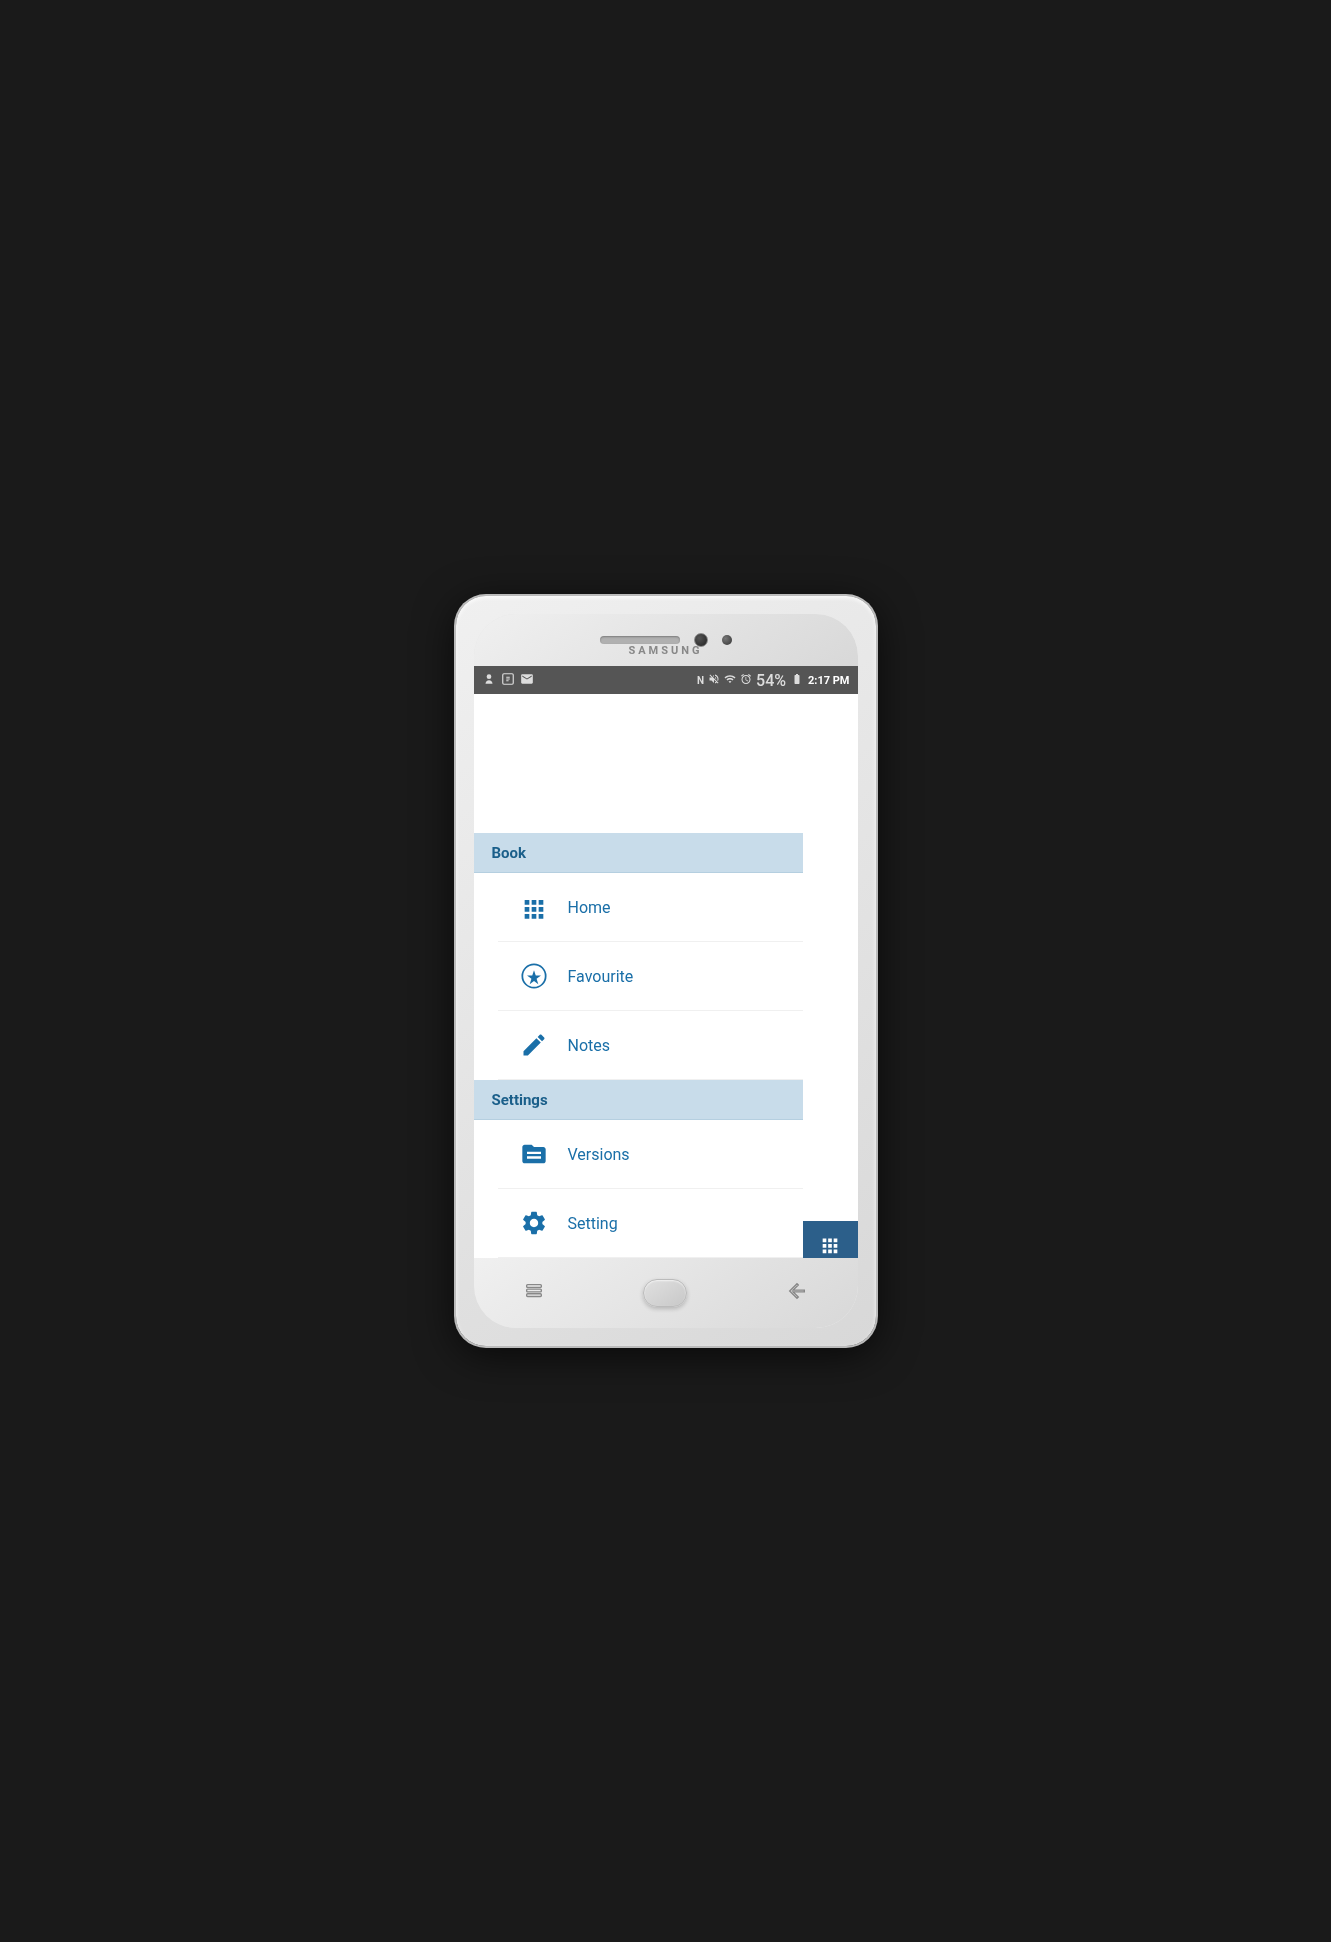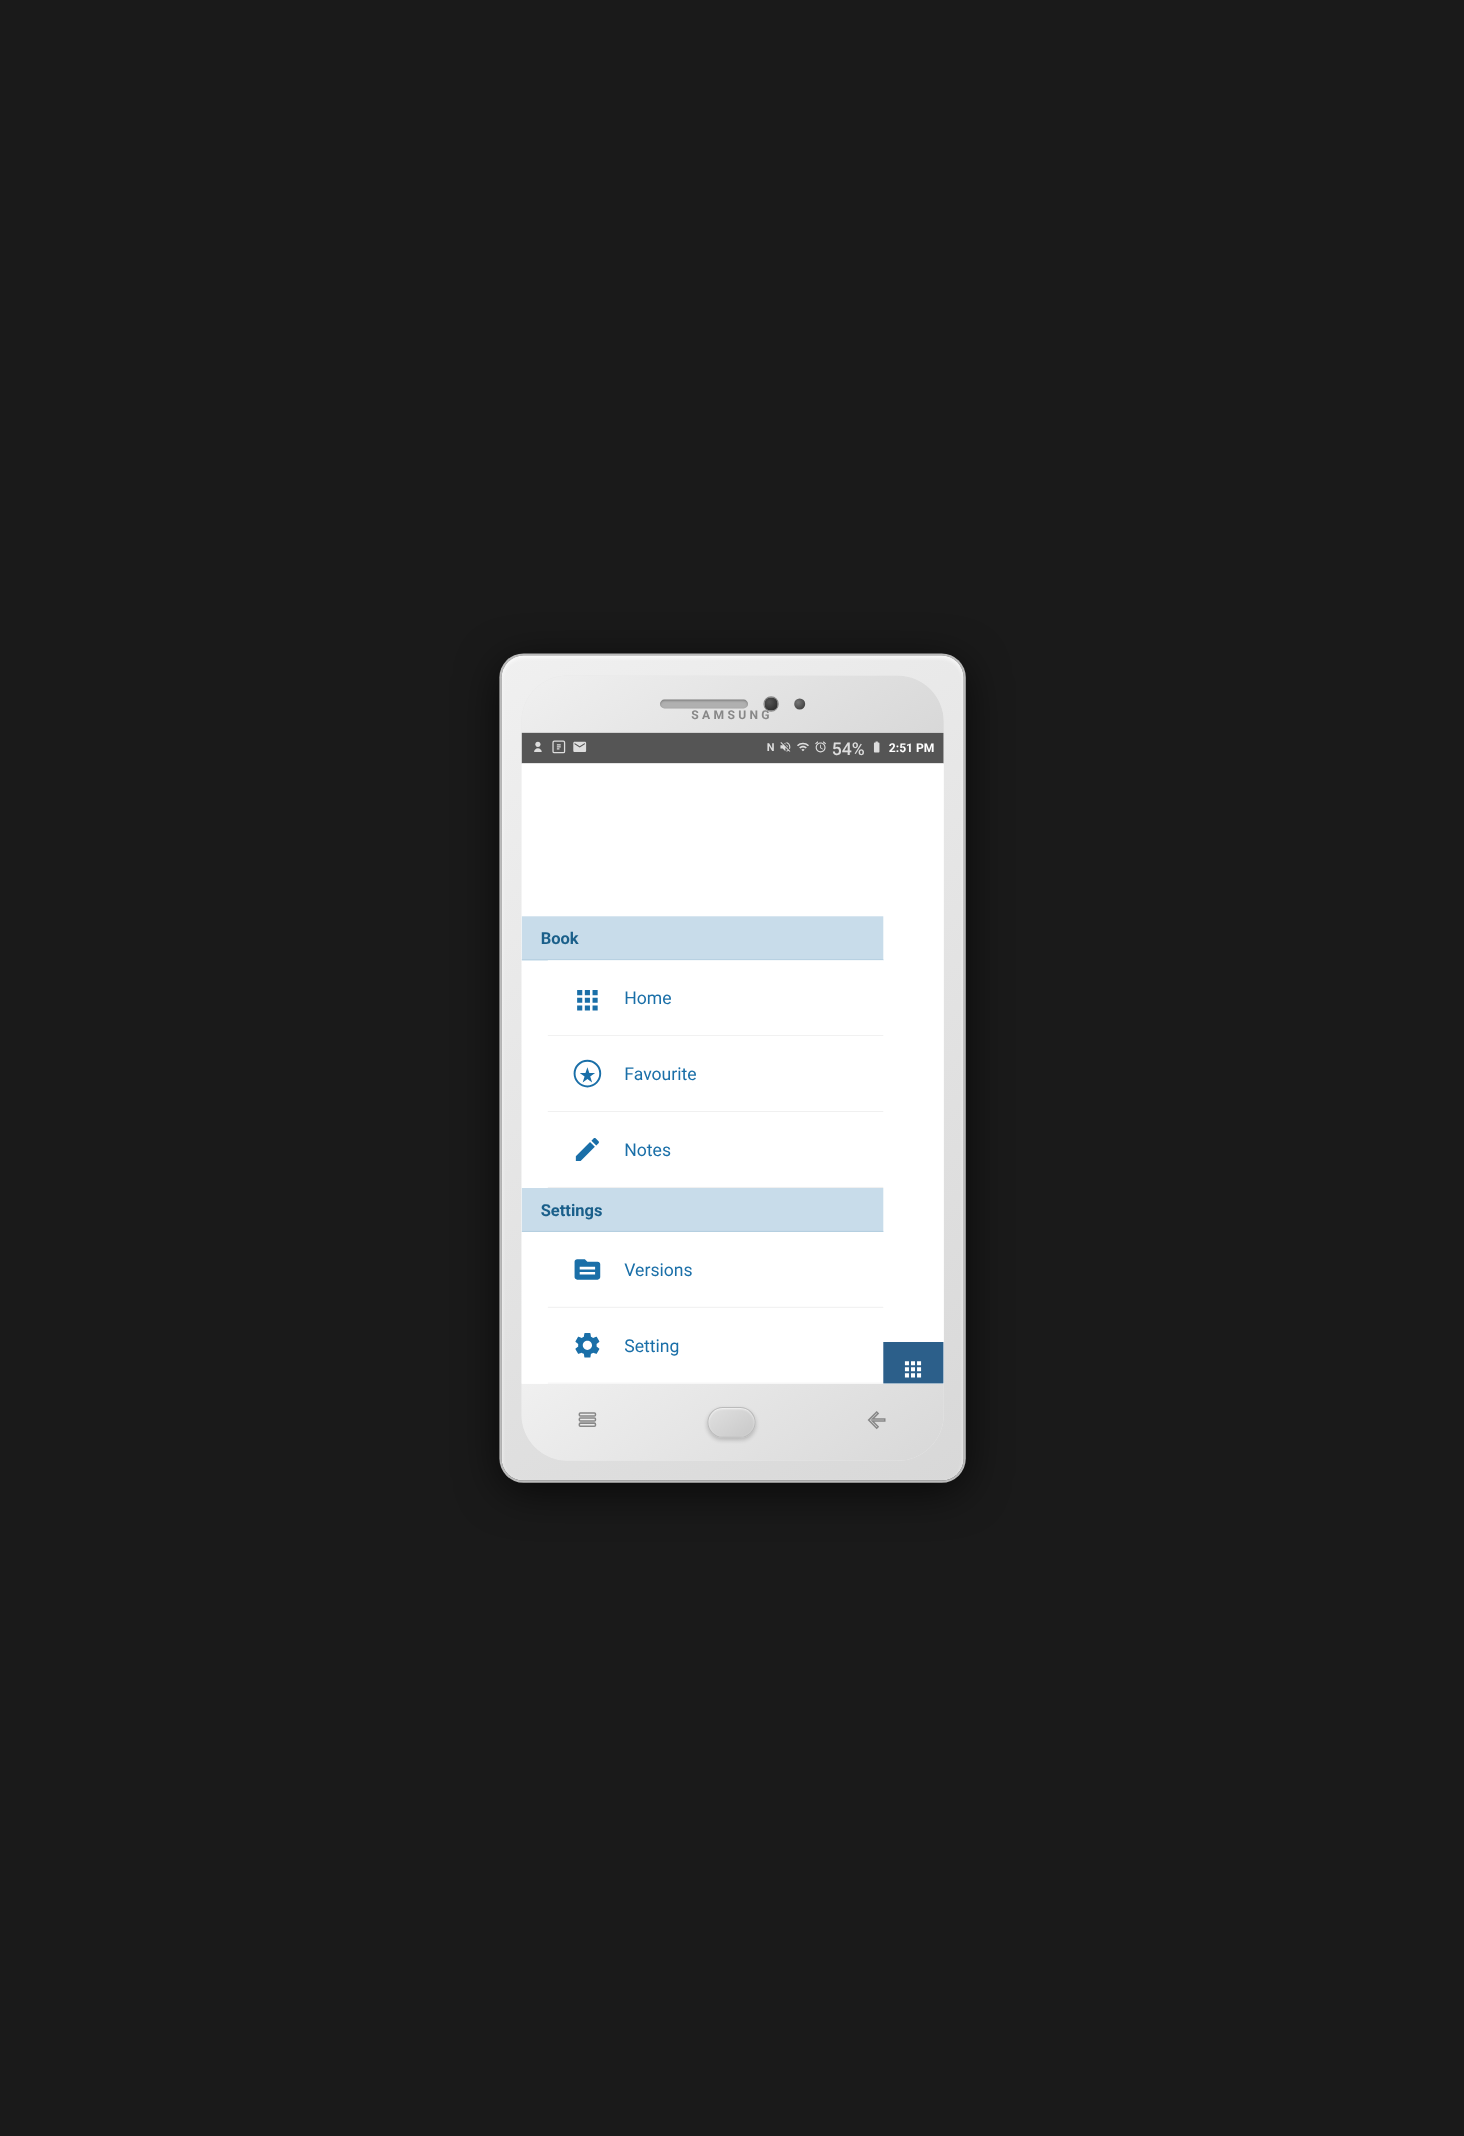--- a/index.html
+++ b/index.html
@@ -10,21 +10,21 @@
       justify-content: center;
       align-items: center;
       min-height: 100vh;
       font-family: 'Roboto', Arial, sans-serif;
     }
 
     .phone-outer {
       width: 420px;
       height: 750px;
       background: linear-gradient(145deg, #f0f0f0, #d8d8d8);
-      border-radius: 20px;
+      border-radius: 30px;
       padding: 18px;
       box-shadow: 0 0 0 2px #bbb, 0 8px 40px rgba(0,0,0,0.7), inset 0 2px 4px rgba(255,255,255,0.8);
       position: relative;
     }
 
     .phone-inner {
       width: 100%;
       height: 100%;
       background: #e8e8e8;
       border-radius: 42px;
@@ -274,21 +274,21 @@
             <svg width="12" height="12" viewBox="0 0 24 24" fill="#ddd">
                 <path d="M22 5.72l-4.6-3.86-1.29 1.53 4.6 3.86L22 5.72zM7.88 3.39L6.6 1.86 2 5.71l1.29 1.53 4.59-3.85zM12.5 8H11v6l4.75 2.85.75-1.23-4-2.37V8zM12 4c-4.97 0-9 4.03-9 9s4.02 9 9 9c4.97 0 9-4.03 9-9s-4.03-9-9-9zm0 16c-3.87 0-7-3.13-7-7s3.13-7 7-7 7 3.13 7 7-3.13 7-7 7z"></path>
               </svg>
           </span>
           <span style="font-size:16px;color:#ddd;">54%</span>
           <span>
             <svg width="14" height="12" viewBox="0 0 24 24" fill="#ddd">
                 <path d="M15.67 4H14V2h-4v2H8.33C7.6 4 7 4.6 7 5.33v15.33C7 21.4 7.6 22 8.33 22h7.33c.74 0 1.34-.6 1.34-1.33V5.33C17 4.6 16.4 4 15.67 4z"></path>
               </svg>
           </span>
-          <span class="status-time">2:51 PM</span>
+          <span class="status-time">2:17 PM</span>
         </div>
       </div>
 
       <div class="menu-container">
 
         <div class="menu-main">
 
           <div class="section-header">
             <span class="section-header-text">Book</span>
           </div>

